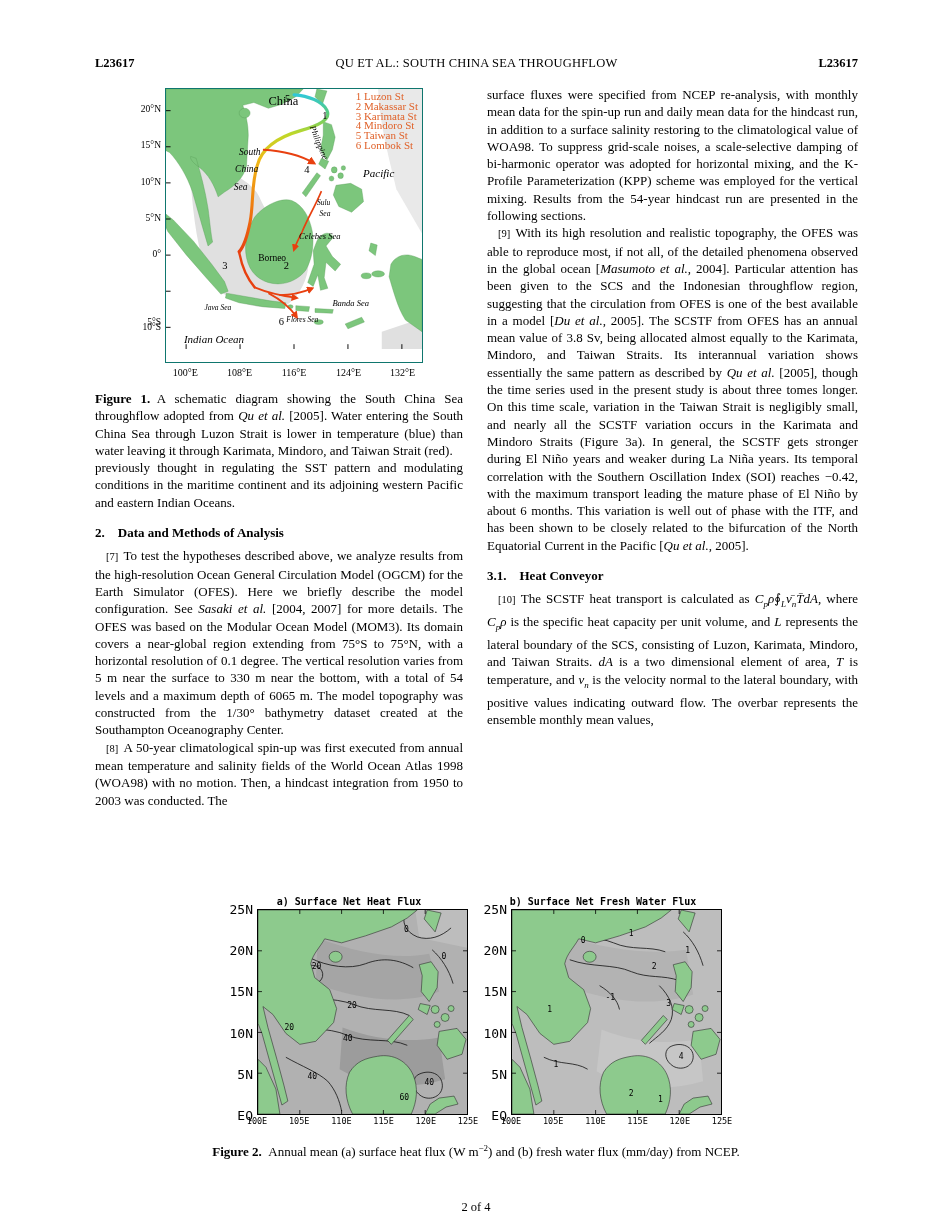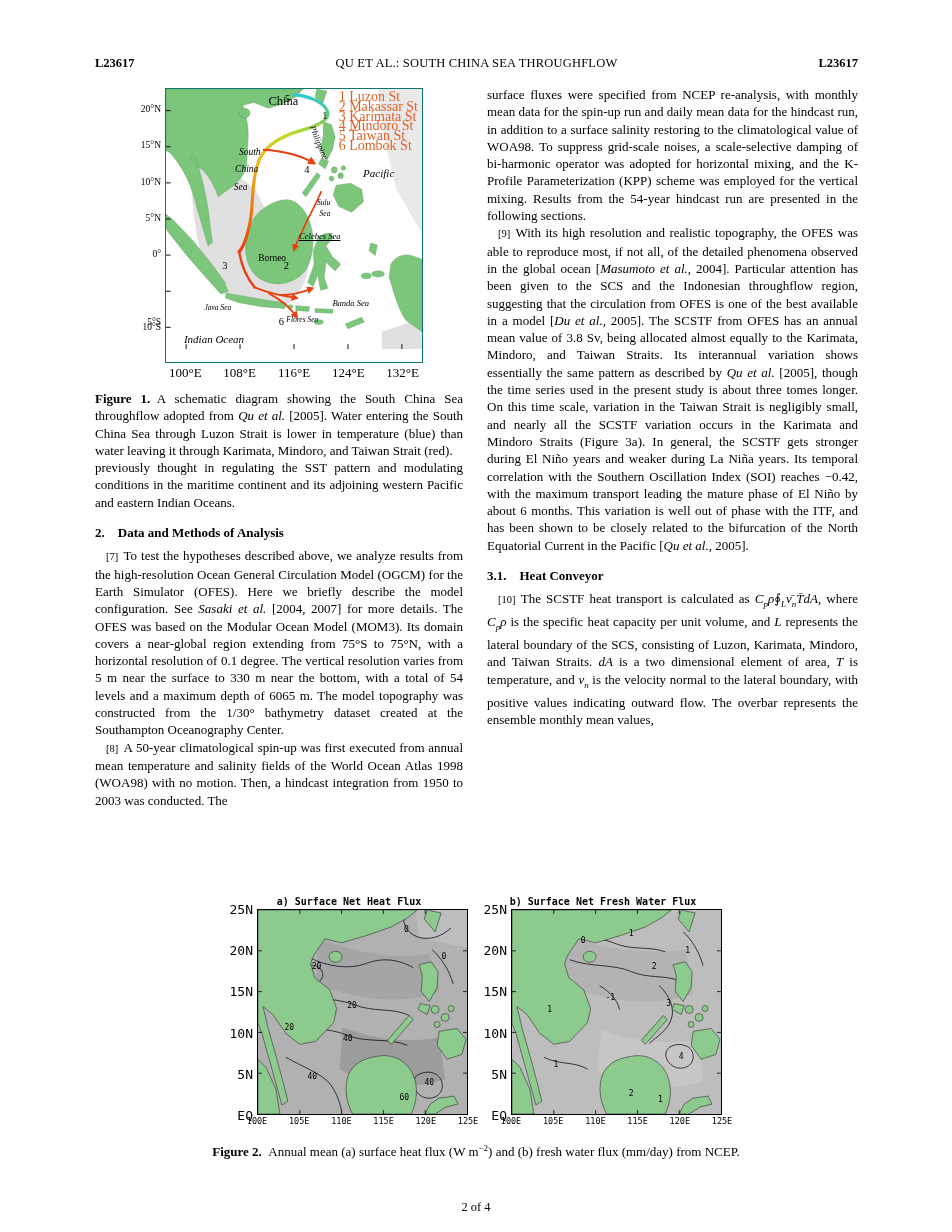--- a/index.html
+++ b/index.html
@@ -28,32 +28,32 @@
   .figcap{margin-top:13px;font-size:13px;line-height:17.3px;text-align:justify;}
   .after-fig{}
 
   
   .f1-grid{display:flex;margin-left:36px;}
   .yticks{position:relative;}
   .f1-yticks{width:34px;height:262px;font-size:9.5px;}
   .yticks .tk{position:absolute;right:4px;transform:translateY(-50%);white-space:nowrap;}
   .f1-maparea{position:relative;width:258px;height:275px;border:1px solid #0f766e;background:#fff;}
   .f1-maparea svg{display:block;}
-  .xticks{position:relative;font-size:13px;}
+  .xticks{position:relative;font-size:10px;}
   .f1-xticks{height:14px;margin-left:70px;width:258px;}
   .xticks .tk{position:absolute;top:1px;transform:translateX(-50%);white-space:nowrap;}
   .overlay{position:absolute;left:0;top:0;right:0;bottom:0;pointer-events:none;}
   .ml{position:absolute;font-size:9.5px;white-space:nowrap;transform-origin:0 0;font-family:"Liberation Serif",serif;}
   .ml.it{font-style:italic;}
   .ml.sm{font-size:8.5px;}
   .ml.xs{font-size:7.5px;}
   .ml.med{font-size:11px;}
   .ml.big{font-size:12.5px;}
   .ml.num{font-size:10.5px;}
-  .legend{position:absolute;top:3px;right:4px;color:#e0622a;font-size:14px;line-height:9.8px;text-align:left;}
+  .legend{position:absolute;top:3px;right:4px;color:#e0622a;font-size:11px;line-height:9.8px;text-align:left;}
 
   
   .fig2{position:absolute;left:140px;top:896px;width:672px;}
   .f2-panels{display:flex;justify-content:center;gap:16px;font-family:"DejaVu Sans Mono",monospace;}
   .panel{width:238px;}
   .ptitle{font-size:10px;font-weight:bold;text-align:center;margin-bottom:2px;white-space:nowrap;}
   .prow{display:flex;}
   .f2-yticks{width:27px;height:206px;font-size:13px;}
   .f2-plot{position:relative;width:211px;height:206px;border:1px solid #000;}
   .f2-plot svg{display:block;}
@@ -151,21 +151,21 @@
           </svg>
           <div id="f1-labels" class="overlay">
               <span class="ml big" style="left: 40%; top: 1.5%;">China</span>
               <span class="ml it" style="left: 28.5%; top: 20%;">South</span>
               <span class="ml it" style="left: 27%; top: 26.5%;">China</span>
               <span class="ml it" style="left: 26.5%; top: 33%;">Sea</span>
               <span class="ml it sm" style="left: 60%; top: 12.5%; transform: rotate(68deg);">Philippine</span>
               <span class="ml it med" style="left: 77%; top: 28%;">Pacific</span>
               <span class="ml it xs" style="left: 59%; top: 38.5%;">Sulu</span>
               <span class="ml it xs" style="left: 60%; top: 42.5%;">Sea</span>
-              <span class="ml it sm" style="left: 52%; top: 51%; text-decoration: underline;">Celebes Sea</span>
+              <span class="ml it sm" style="left: 52%; top: 51%;">Celebes Sea</span>
               <span class="ml" style="left: 36%; top: 59%;">Borneo</span>
               <span class="ml it sm" style="left: 65%; top: 75.5%;">Banda Sea</span>
               <span class="ml it xs" style="left: 15%; top: 77%;">Java Sea</span>
               <span class="ml it xs" style="left: 47%; top: 81.5%;">Flores Sea</span>
               <span class="ml it med" style="left: 7%; top: 88.5%;">Indian Ocean</span>
               <span class="ml num" style="left: 46.5%; top: 0.5%;">5</span>
               <span class="ml num" style="left: 61%; top: 6.5%;">1</span>
               <span class="ml num" style="left: 54%; top: 26.5%;">4</span>
               <span class="ml num" style="left: 46%; top: 61.5%;">2</span>
               <span class="ml num" style="left: 22%; top: 61.5%;">3</span>

